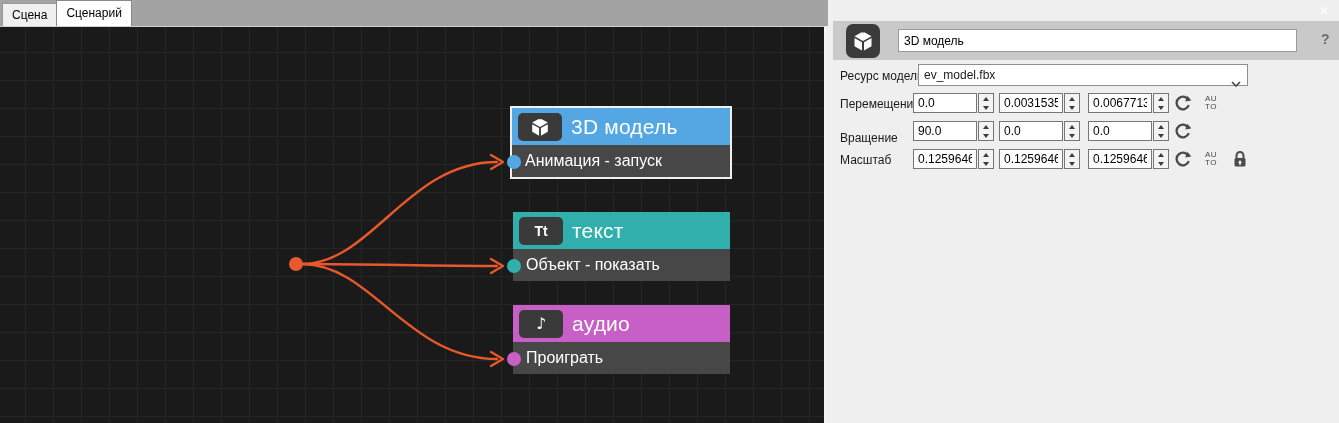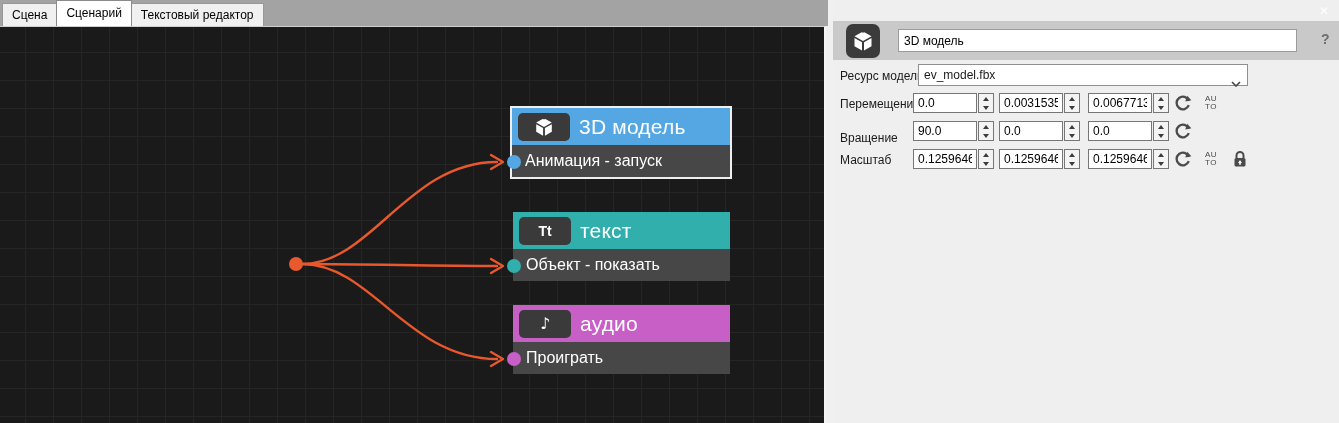--- a/index.html
+++ b/index.html
@@ -17,21 +17,21 @@
     position:absolute;left:0;top:26px;width:826px;height:397px;box-sizing:border-box;
     background-color:#1a1a1a;
     background-image:linear-gradient(#252525 1px,transparent 1px),linear-gradient(90deg,#252525 1px,transparent 1px);
     background-size:28px 28px;background-position:-3px -3px;
     border-top:1px solid #cfcfcf;border-right:2px solid #f5f5f5;
   }
   
   .node{position:absolute;color:#fff;z-index:2;}
   .node.selected{outline:2px solid #efefef;}
   .node-header{height:37px;display:flex;align-items:center;gap:9px;padding:0 10px 0 6px;}
-  .node-icon{width:52px;height:28px;background:#3a3a3a;border-radius:5px;flex:0 0 auto;display:flex;align-items:center;justify-content:center;}
+  .node-icon{width:44px;height:28px;background:#3a3a3a;border-radius:5px;flex:0 0 auto;display:flex;align-items:center;justify-content:center;}
   .node-title{font-size:21px;font-weight:500;white-space:nowrap;letter-spacing:.2px;}
   .node-body{background:#474747;height:32px;display:flex;align-items:center;font-size:16px;white-space:nowrap;}
   .node-body.pin-left{padding-left:13px;}
   .node-body.pin-center{justify-content:center;}
   .glyph{font-family:"DejaVu Sans",sans-serif;}
   
   .wires{position:absolute;left:0;top:0;z-index:3;pointer-events:none;}
   
   .panel{position:absolute;left:833px;top:0;width:506px;height:423px;background:#efefef;color:#1a1a1a;font-size:12px;}
   .panel-header{position:absolute;left:0;top:0;right:0;height:21px;background:#3d3d3d;color:#fff;line-height:21px;padding-left:7px;font-size:12px;}
@@ -51,21 +51,20 @@
   .icon-btn{position:absolute;width:22px;height:22px;display:flex;align-items:center;justify-content:center;cursor:pointer;color:#4a4a4a;}
   .auto-btn{flex-direction:column;font-size:8px;font-weight:normal;line-height:8px;letter-spacing:.5px;color:#4a4a4a;}
 </style>
 </head>
 <body>
 
 <div class="left-pane">
   <div class="tabbar">
     <div class="tab">Сцена</div>
     <div class="tab active">Сценарий</div>
-    <div class="tab">Текстовый редактор</div>
   </div>
 
   <div class="canvas">
 
 
     <div class="node selected" style="left:512px;top:81px;width:218px;">
       <div class="node-header" style="background:#55A7E3;">
         <span class="node-icon">
           <svg width="22" height="22" viewBox="0 0 24 24">
             <path d="M12 2.5 L20.5 7.2 L12 11.9 L3.5 7.2 Z" fill="#fff"></path>

